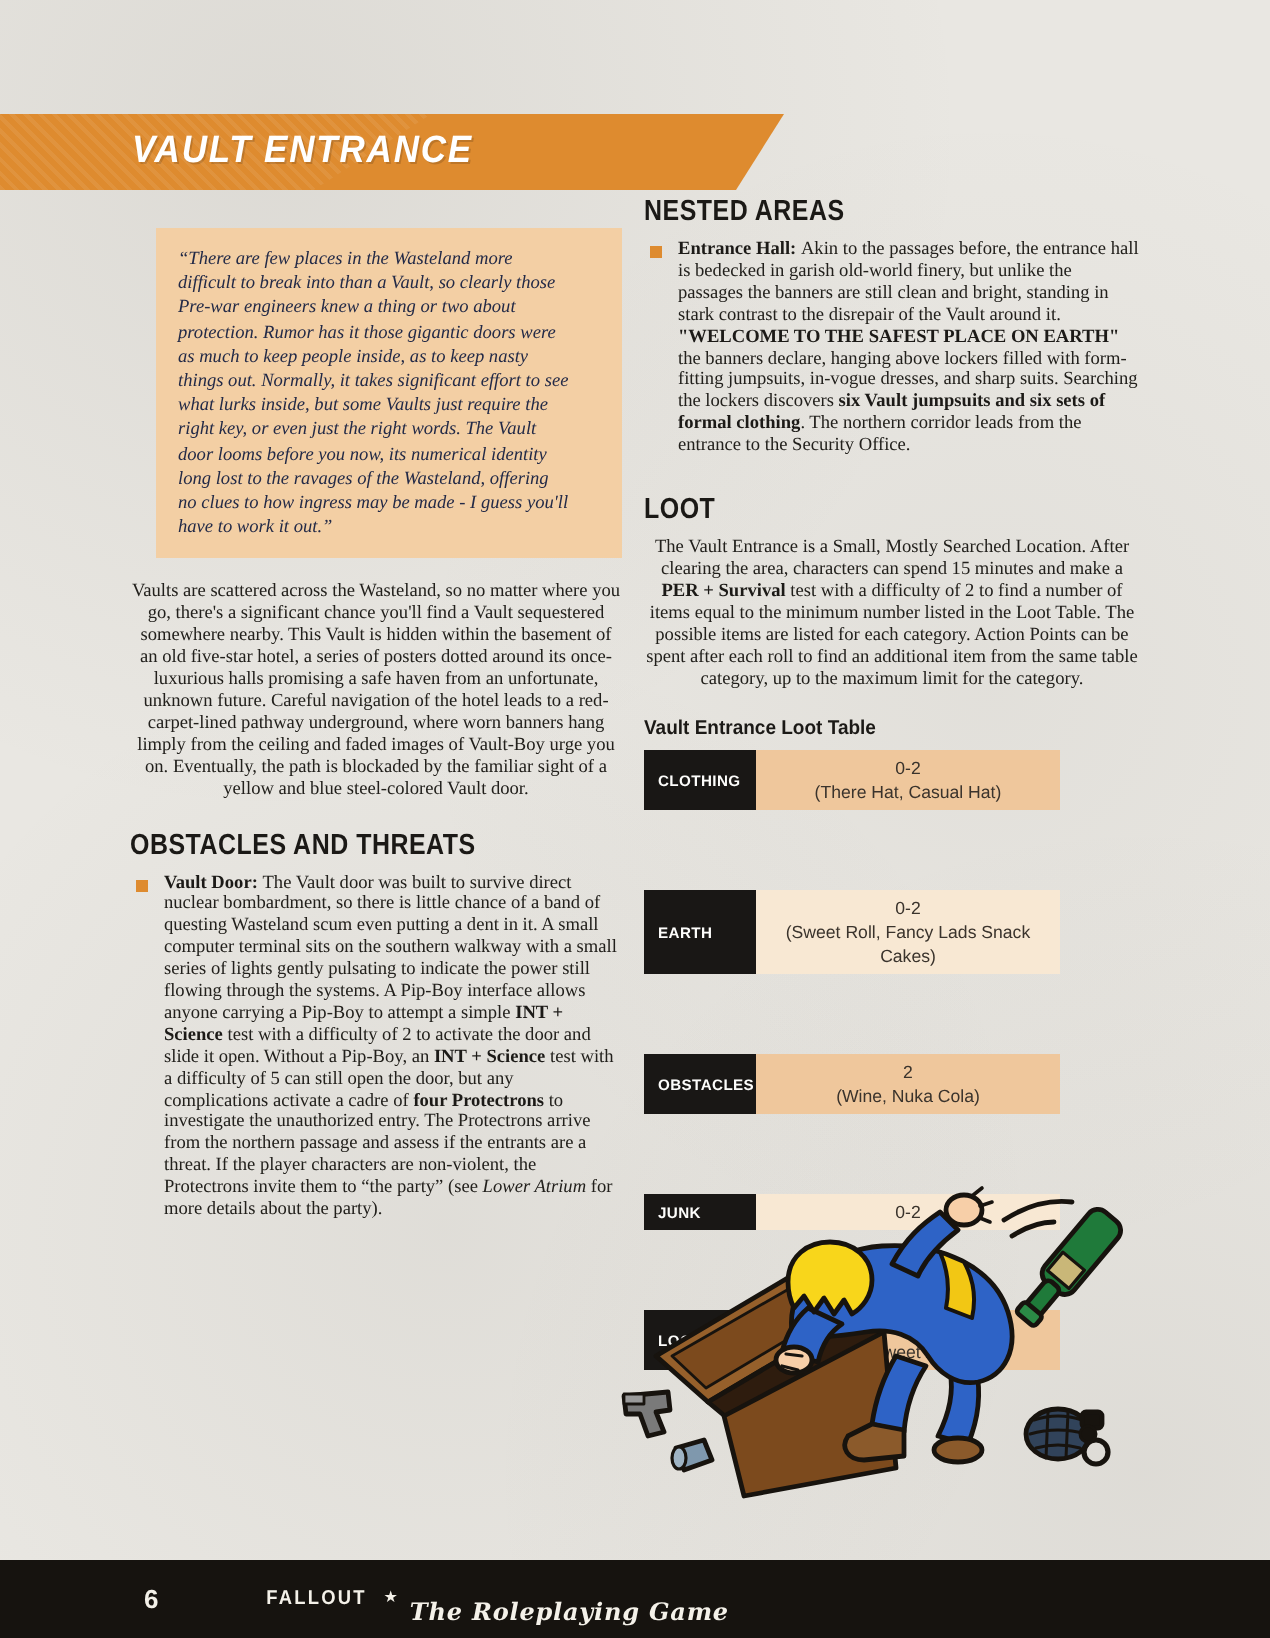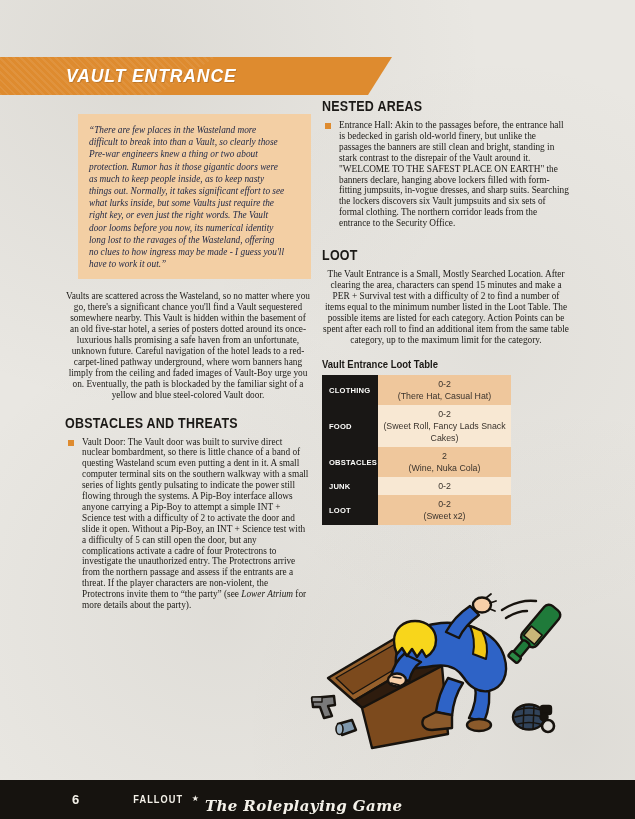--- a/index.html
+++ b/index.html
@@ -30,48 +30,48 @@
     color:#1b1916;transform:scaleX(0.82);transform-origin:left center;letter-spacing:0.5px;white-space:nowrap;}
   .sec-h{margin:0 0 6px 0;font-family:"Liberation Sans",sans-serif;font-weight:700;font-size:14.5px;
     color:#1b1916;transform:scaleX(0.86);transform-origin:left center;letter-spacing:0.3px;white-space:nowrap;}
   
   .quote{margin:12px 0 0 13px;background:#F3CFA4;padding:10px 26px 9px 11px;
     font-style:italic;font-size:9.3px;line-height:12.2px;color:#232A47;}
   .para{margin:12px 0 0 0;font-size:9.3px;line-height:10.9px;color:#22201C;text-align:center;}
   .bullet{display:flex;margin-top:2px;}
   .bullet .sq{width:6px;height:6px;background:#DE8B2F;margin:3px 8px 0 3px;flex:none;}
   .bullet .btxt{flex:1;font-size:9.3px;line-height:10.9px;color:#22201C;}
-  .btxt b, .para b{font-weight:400;color:#1c1a17;}
+  .btxt b, .para b{font-weight:700;color:#1c1a17;}
   .mt14{margin-top:14px;}
   .mt18{margin-top:18px;}
   
   .table-caption{margin:14px 0 5px 0;font-family:"Liberation Sans",sans-serif;font-weight:700;
     font-size:10px;color:#1b1916;transform:scaleX(0.95);transform-origin:left center;}
-  .loot-table{width:189px;display:flex;flex-direction:column;}
+  .loot-table{width:208px;display:flex;flex-direction:column;gap:40px;}
   .lrow{display:flex;}
   .lrow .lbl{width:56px;flex:none;background:#191715;color:#FDFDFB;display:flex;align-items:center;
     font-family:"Liberation Sans",sans-serif;font-weight:700;font-size:7.6px;letter-spacing:0.2px;
     padding-left:7px;box-sizing:border-box;}
   .lrow .val{flex:1;text-align:center;font-family:"Liberation Sans",sans-serif;font-size:8.8px;
     line-height:12px;color:#3A332C;padding:3px 4px;box-sizing:border-box;
     display:flex;flex-direction:column;justify-content:center;}
   .lrow:nth-child(odd) .val{background:#EFC79C;}
   .lrow:nth-child(even) .val{background:#F8E8D3;}
   .lrow .items:empty{display:none;}
   
   .illus{position:absolute;left:298px;top:586px;width:292px;height:202px;}
   
   .footer{position:absolute;left:0;bottom:0;width:635px;height:39px;background:#16130F;
     display:flex;align-items:center;color:#F4F1E9;}
   .footer .pnum{margin-left:72px;font-family:"Liberation Sans",sans-serif;font-weight:700;font-size:13px;}
   .footer .brandwrap{margin-left:52px;display:flex;align-items:center;gap:6px;}
   .footer .brand{font-family:"Liberation Sans",sans-serif;font-weight:700;font-size:10px;letter-spacing:1.2px;
     transform:scaleX(0.92);}
   .footer .star{font-size:8px;position:relative;top:-1px;}
-  .footer .tagline{font-family:"DejaVu Serif",serif;font-style:italic;font-weight:700;font-size:15px;
+  .footer .tagline{font-family:"DejaVu Serif",serif;font-style:italic;font-weight:700;font-size:12px;
     letter-spacing:0.4px;margin-top:12px;}
 </style>
 </head>
 <body>
 
 <div class="page">
 
   <div class="banner">
     <span class="banner-title">VAULT ENTRANCE</span>
   </div>
@@ -103,21 +103,21 @@
 
     <div class="loot-table">
       <div class="lrow">
         <div class="lbl">CLOTHING</div>
         <div class="val">
           <div class="range">0-2</div>
           <div class="items">(There Hat, Casual Hat)</div>
         </div>
       </div>
       <div class="lrow">
-        <div class="lbl">FOOD</div>
+        <div class="lbl">EARTH</div>
         <div class="val">
           <div class="range">0-2</div>
           <div class="items">(Sweet Roll, Fancy Lads Snack Cakes)</div>
         </div>
       </div>
       <div class="lrow">
         <div class="lbl">OBSTACLES</div>
         <div class="val">
           <div class="range">2</div>
           <div class="items">(Wine, Nuka Cola)</div>

